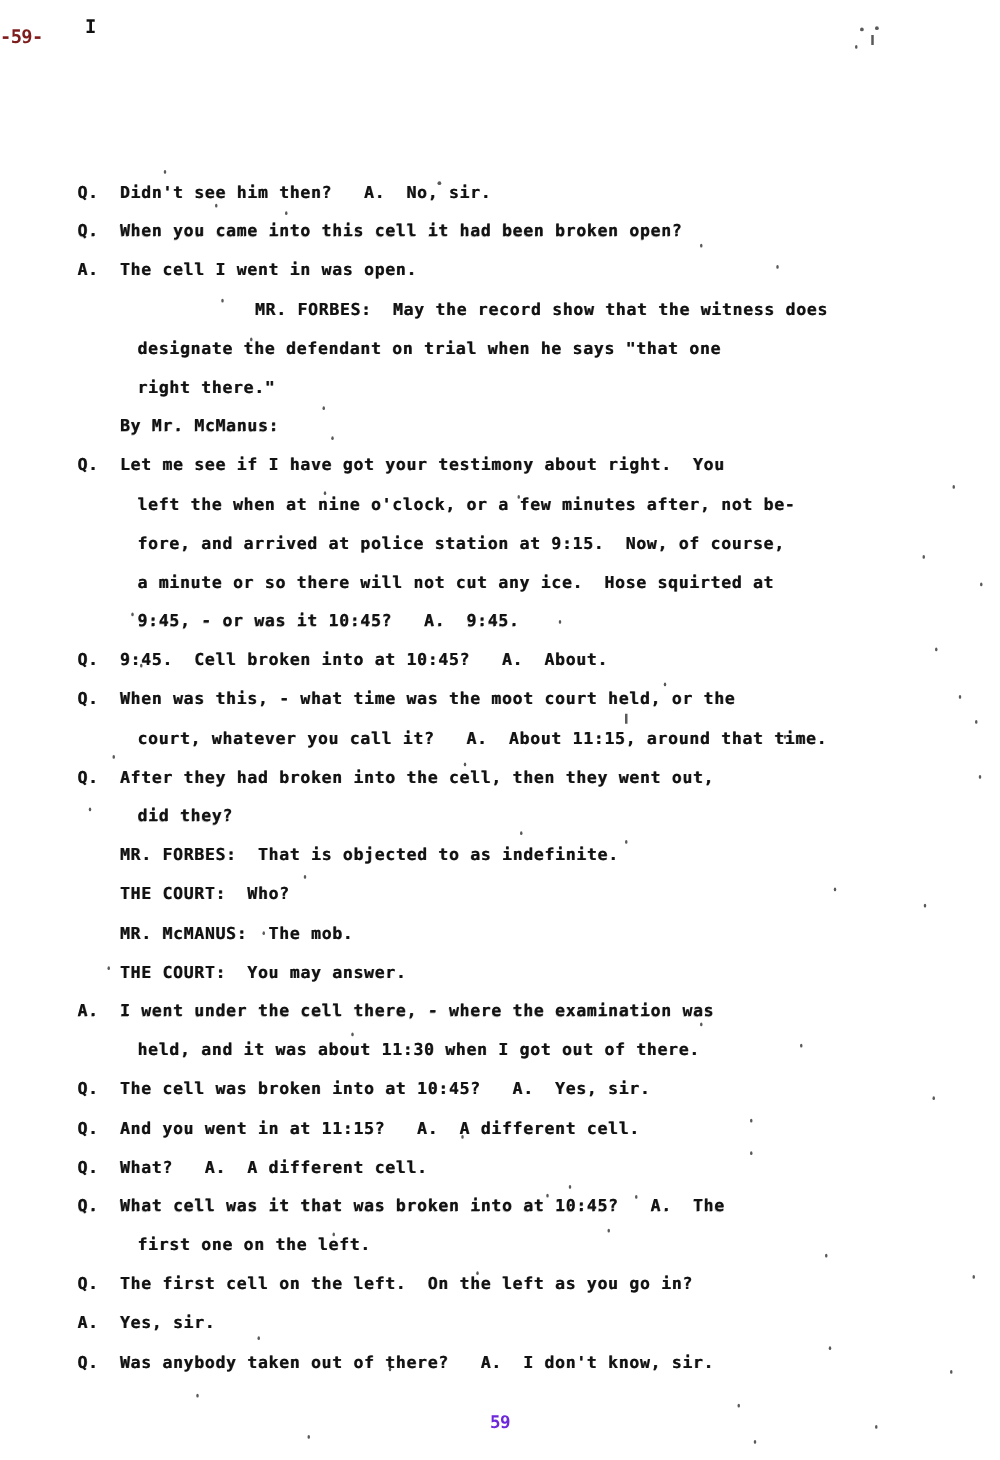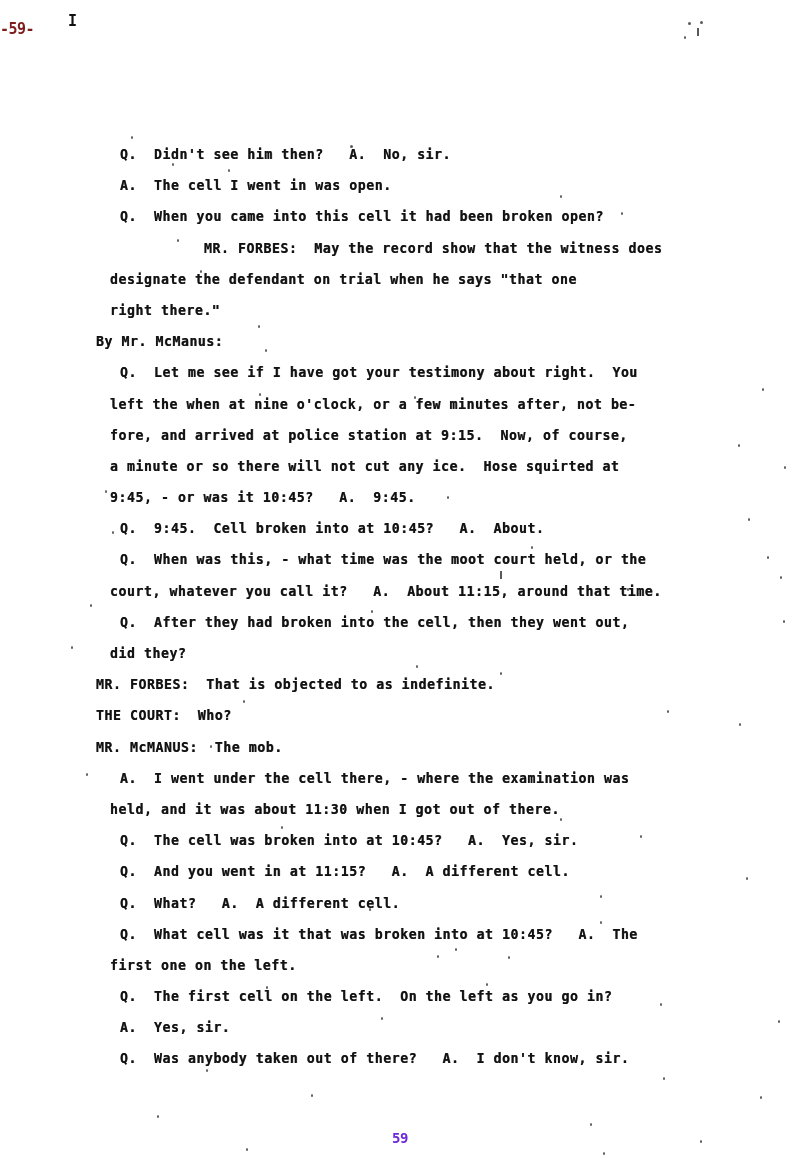--- a/index.html
+++ b/index.html
@@ -64,21 +64,21 @@
     font-size: 13.2px;
     line-height: 31.2px;
     color: #121212;
     font-weight: bold;
     white-space: pre;
     letter-spacing: 0.55px;
     text-shadow: 0.35px 0 0 rgba(0,0,0,0.55), -0.3px 0.3px 0 rgba(0,0,0,0.28);
   }
   
   .i0  { padding-left: 110px; }   
-  .i1  { padding-left: 120px; }   
+  .i1  { padding-left: 62px; }   
   .i2  { padding-left: 110px; }   
   .i3  { padding-left: 96px; }   
   .i4  { padding-left: 204px; }
 
   
   .page-num-bottom {
     position: absolute;
     left: 0;
     top: 1130px;
     width: 800px;
@@ -93,39 +93,40 @@
 <body>
 
 <div class="page">
 
   <div class="corner-mark">I</div>
 
   <div class="page-num-top">-59-</div>
 
   <div class="body-block">
       <div class="ln i1">Q.  Didn't see him then?   A.  No, sir.</div>
+      <div class="ln i1">Q.  When you came into this cell it had been broken open?</div>
       <div class="ln i1">A.  The cell I went in was open.</div>
-      <div class="ln i1">Q.  When you came into this cell it had been broken open?</div>
       <div class="ln i4">MR. FORBES:  May the record show that the witness does</div>
       <div class="ln i2">designate the defendant on trial when he says "that one</div>
       <div class="ln i2">right there."</div>
       <div class="ln i3">By Mr. McManus:</div>
       <div class="ln i1">Q.  Let me see if I have got your testimony about right.  You</div>
       <div class="ln i0">left the when at nine o'clock, or a few minutes after, not be-</div>
       <div class="ln i0">fore, and arrived at police station at 9:15.  Now, of course,</div>
       <div class="ln i0">a minute or so there will not cut any ice.  Hose squirted at</div>
       <div class="ln i0">9:45, - or was it 10:45?   A.  9:45.</div>
       <div class="ln i1">Q.  9:45.  Cell broken into at 10:45?   A.  About.</div>
       <div class="ln i1">Q.  When was this, - what time was the moot court held, or the</div>
       <div class="ln i0">court, whatever you call it?   A.  About 11:15, around that time.</div>
       <div class="ln i1">Q.  After they had broken into the cell, then they went out,</div>
       <div class="ln i0">did they?</div>
       <div class="ln i3">MR. FORBES:  That is objected to as indefinite.</div>
       <div class="ln i3">THE COURT:  Who?</div>
       <div class="ln i3">MR. McMANUS:  The mob.</div>
+      <div class="ln i3">THE COURT:  You may answer.</div>
       <div class="ln i1">A.  I went under the cell there, - where the examination was</div>
       <div class="ln i0">held, and it was about 11:30 when I got out of there.</div>
       <div class="ln i1">Q.  The cell was broken into at 10:45?   A.  Yes, sir.</div>
       <div class="ln i1">Q.  And you went in at 11:15?   A.  A different cell.</div>
       <div class="ln i1">Q.  What?   A.  A different cell.</div>
       <div class="ln i1">Q.  What cell was it that was broken into at 10:45?   A.  The</div>
       <div class="ln i0">first one on the left.</div>
       <div class="ln i1">Q.  The first cell on the left.  On the left as you go in?</div>
       <div class="ln i1">A.  Yes, sir.</div>
       <div class="ln i1">Q.  Was anybody taken out of there?   A.  I don't know, sir.</div>

